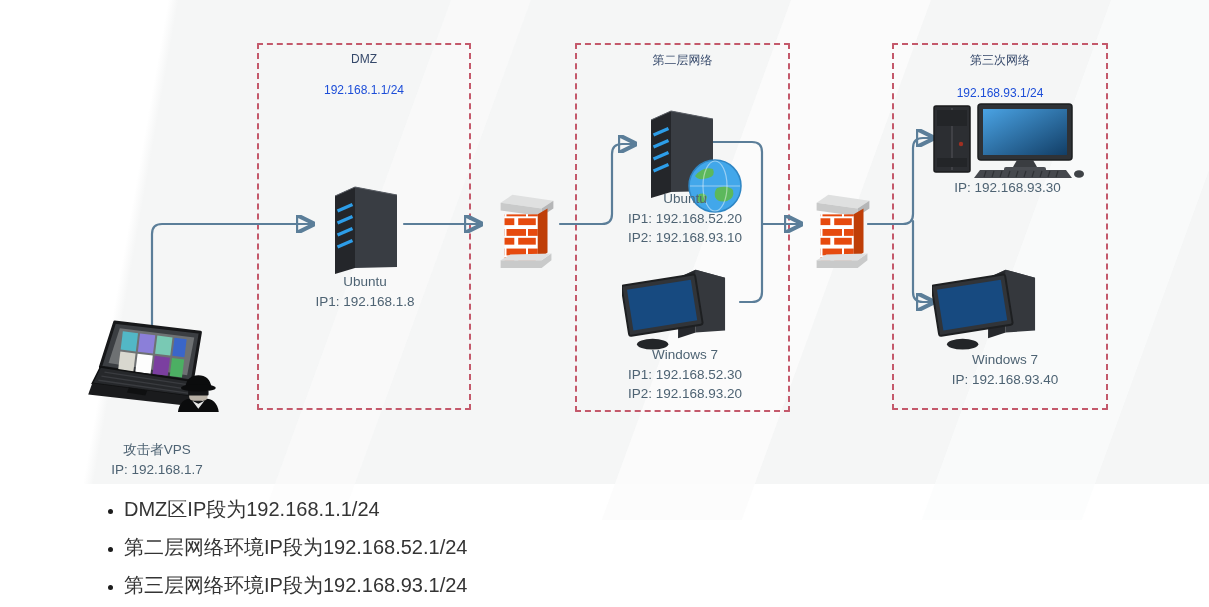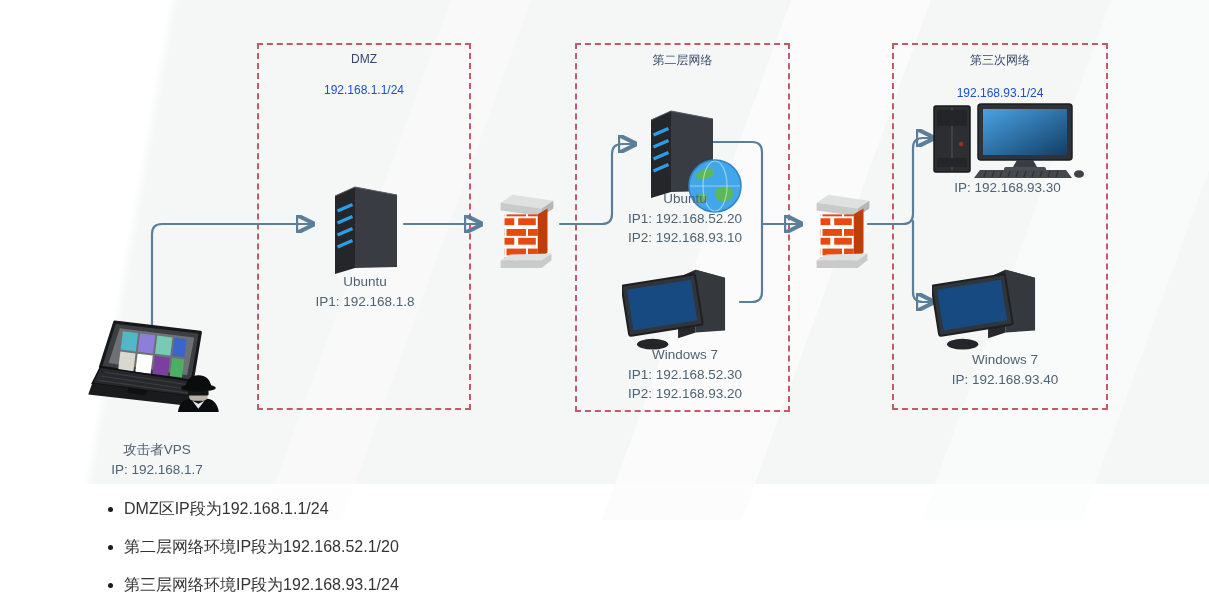--- a/index.html
+++ b/index.html
@@ -26,21 +26,21 @@
   .connections{position:absolute;left:0;top:0;z-index:2;}
   .connections path{stroke:#5b7e99;stroke-width:2.2;fill:none;stroke-linecap:round;}
 
   
   .device{position:absolute;z-index:3;}
   .dlabel{position:absolute;z-index:3;text-align:center;font-size:13.5px;line-height:19.5px;color:#4e6373;}
   .dlabel span{display:block;}
 
   
   .notes{position:absolute;left:96px;top:496px;z-index:3;margin:0;padding-left:28px;}
-  .notes li{font-size:16px;color:#343434;margin-bottom:12px;line-height:26px;}
+  .notes li{font-size:20px;color:#343434;margin-bottom:12px;line-height:26px;}
   .notes li::marker{color:#1c1c1c;font-size:16px;}
 </style>
 </head>
 <body>
 
 <div class="canvas">
 
   <div class="bg-area"></div>
   <div class="bg-band band-a"></div>
   <div class="bg-band band-b"></div>
@@ -261,17 +261,17 @@
       </g>
     </svg>
   </div>
   <div class="dlabel" style="left:920px;top:350px;width:170px;">
     <span>Windows 7</span>
     <span>IP: 192.168.93.40</span>
   </div>
 
   <ul class="notes">
     <li>DMZ区IP段为192.168.1.1/24</li>
-    <li>第二层网络环境IP段为192.168.52.1/20</li>
+    <li>第二层网络环境IP段为192.168.52.1/24</li>
     <li>第三层网络环境IP段为192.168.93.1/24</li>
   </ul>
 
 </div>
 
 </body></html>

